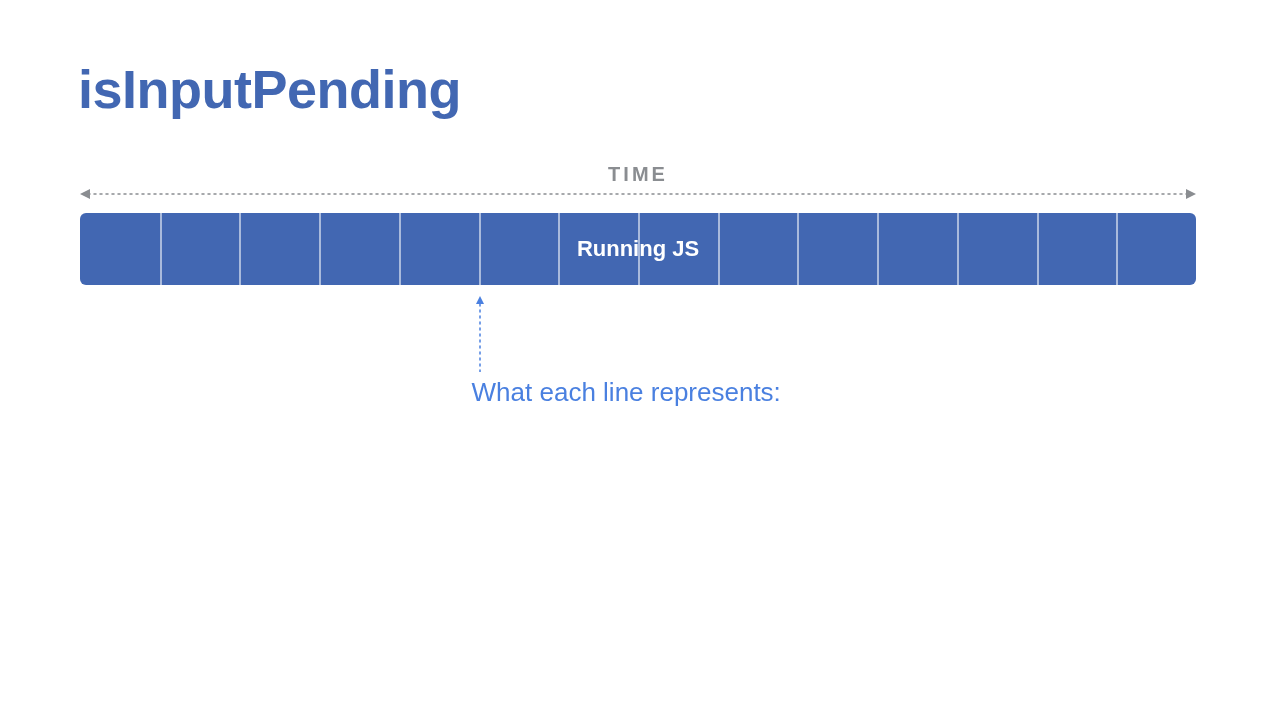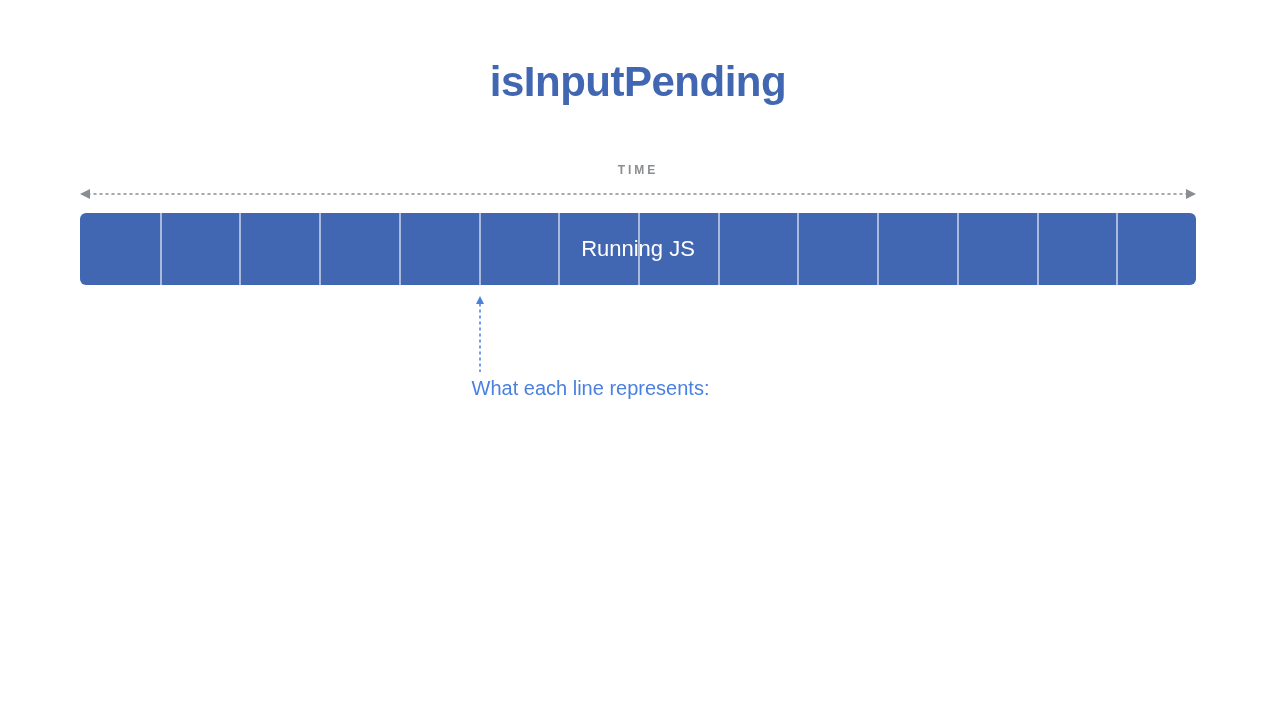--- a/index.html
+++ b/index.html
@@ -10,33 +10,32 @@
     font-family: -apple-system, BlinkMacSystemFont, "Segoe UI", "Helvetica Neue", Arial, sans-serif;
     overflow: hidden;
   }
   .slide {
     position: relative;
     width: 100%;
     height: 100%;
     padding: 58px 78px 0 78px;
   }
   .title {
-    font-size: 42px;
+    font-size: 54px;
     font-weight: 700;
     color: #4267b2;
     letter-spacing: -0.5px;
-    text-align: center;
   }
   .time-label {
     position: absolute;
     top: 163px;
     left: 0;
     width: 100%;
     text-align: center;
-    font-size: 12px;
+    font-size: 20px;
     font-weight: 700;
     letter-spacing: 3px;
     color: #8a8d91;
   }
   .timeline-arrow {
     position: absolute;
     top: 188px;
     left: 80px;
     right: 80px;
     height: 12px;
@@ -54,21 +53,21 @@
     overflow: hidden;
   }
   .bar-label {
     position: absolute;
     top: 0; left: 0; right: 0; bottom: 0;
     display: flex;
     align-items: center;
     justify-content: center;
     color: #ffffff;
     font-size: 22px;
-    font-weight: 400;
+    font-weight: 700;
   }
   .segment-line {
     position: absolute;
     top: 0;
     bottom: 0;
     width: 2px;
     background: rgba(255,255,255,0.55);
   }
 
   .callout-line {
@@ -78,21 +77,21 @@
     width: 8px;
     height: 76px;
   }
   .callout-line svg { display: block; width: 100%; height: 100%; }
 
   .callout-text {
     position: absolute;
     top: 374px;
     left: 477px;
     width: 430px;
-    font-size: 20px;
+    font-size: 26px;
     line-height: 1.4;
     color: #5a5f66;
   }
   .callout-heading {
     color: #4a80e0;
   }
 </style>
 </head>
 <body>
 

